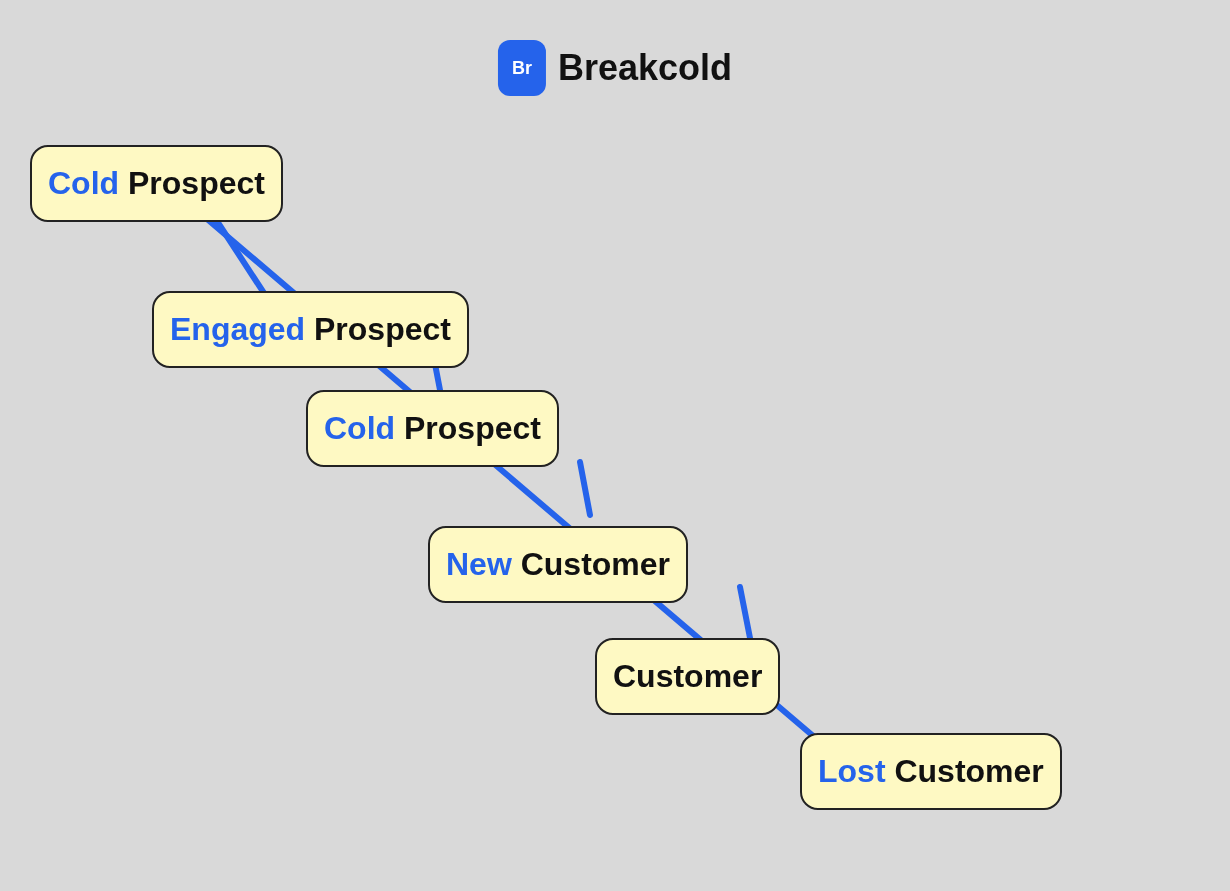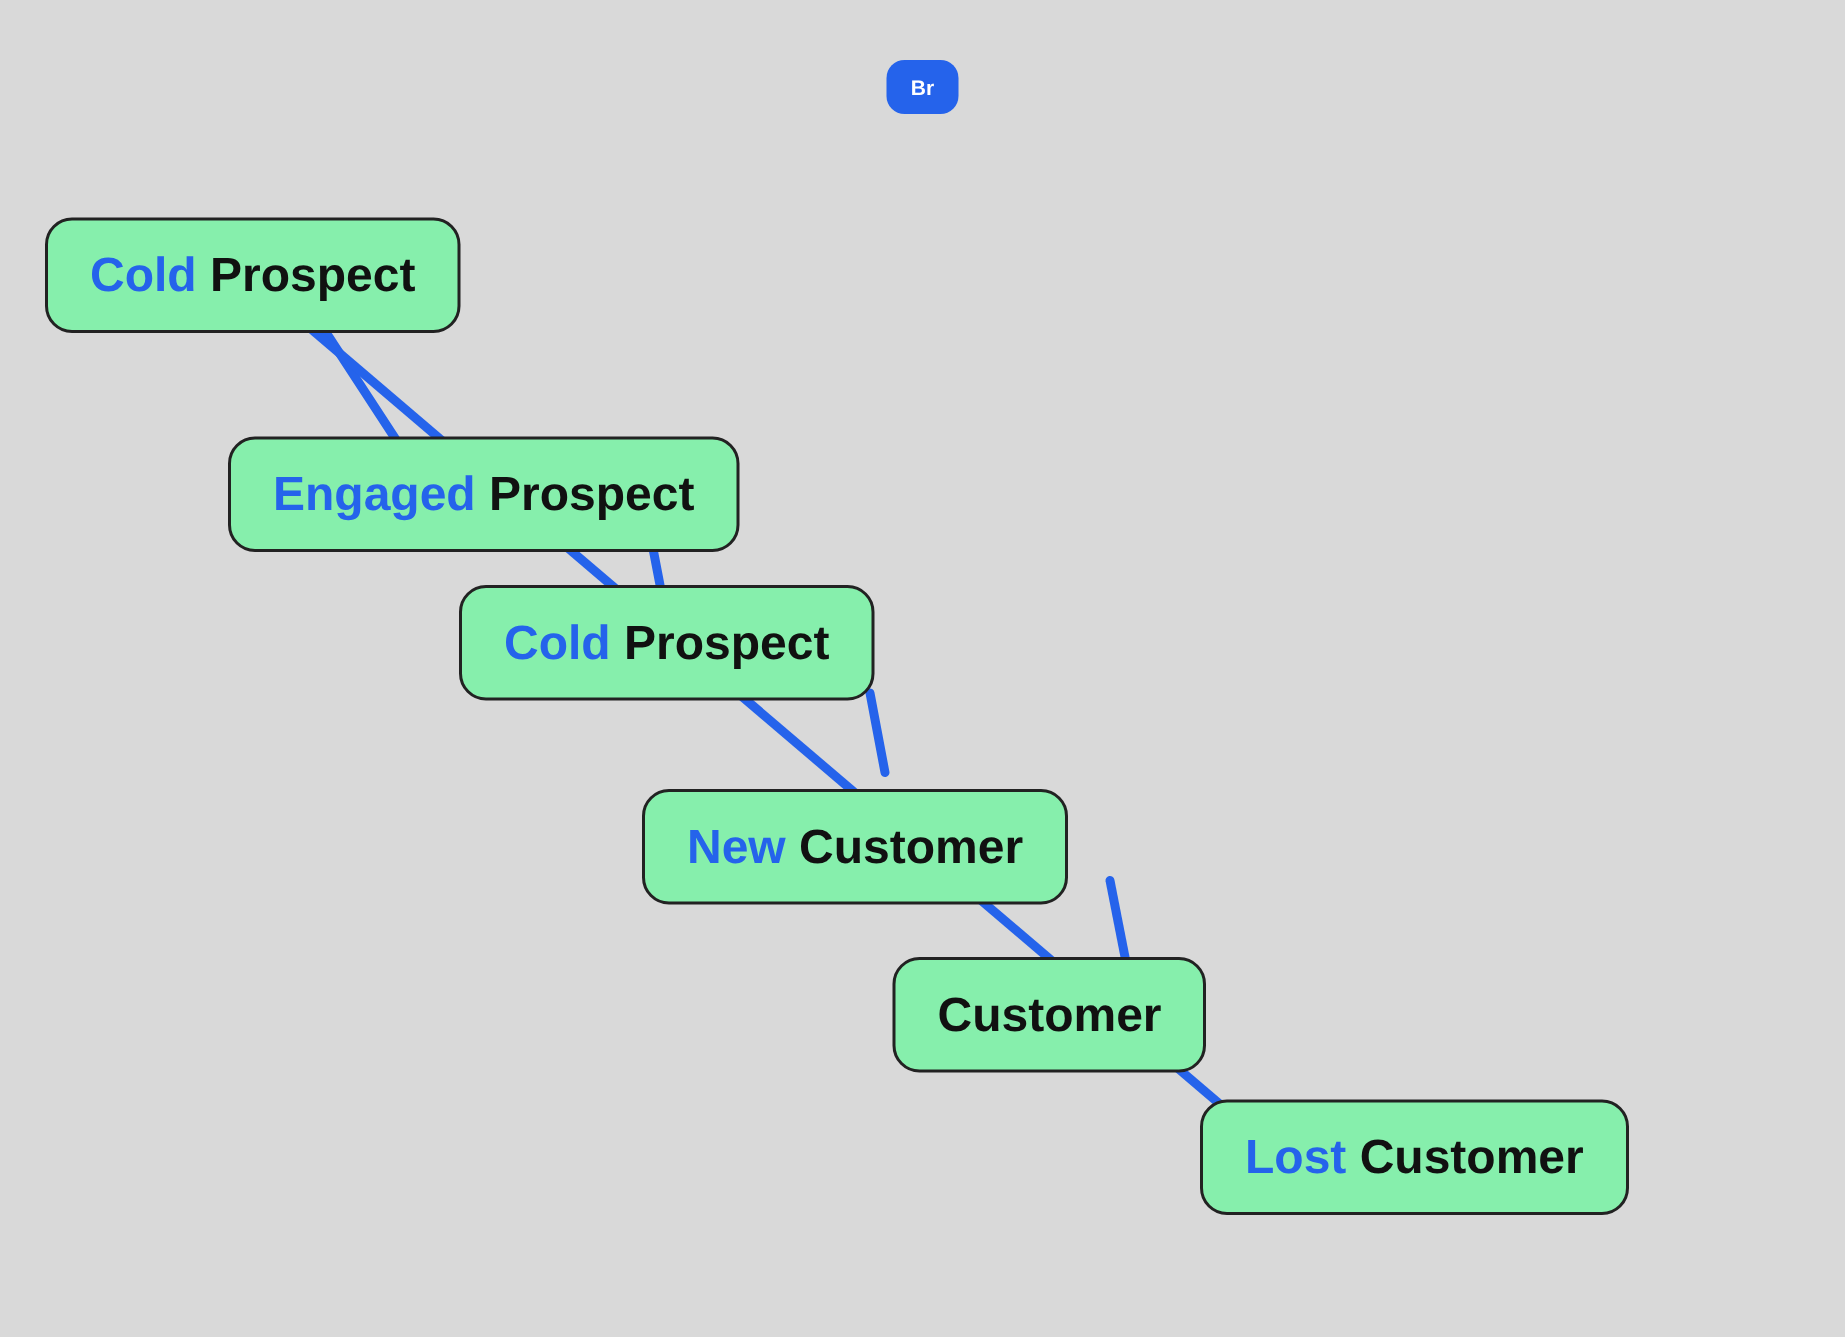--- a/index.html
+++ b/index.html
@@ -18,43 +18,43 @@
       top: 40px;
       left: 50%;
       transform: translateX(-50%);
       display: flex;
       align-items: center;
       gap: 12px;
     }
 
     .logo-icon {
       width: 48px;
-      height: 36px;
+      height: 56px;
       background-color: #2563eb;
       border-radius: 12px;
       display: flex;
       align-items: center;
       justify-content: center;
       color: white;
       font-weight: bold;
-      font-size: 14px;
+      font-size: 18px;
     }
 
     .brand-name {
       font-size: 36px;
       font-weight: 800;
       color: #111;
     }
 
     .stage-box {
       position: absolute;
-      background: #86efac;
+      background: #fef9c3;
       border: 2px solid #222;
       border-radius: 18px;
-      padding: 18px 28px;
+      padding: 18px 16px;
       font-size: 32px;
       font-weight: 700;
       white-space: nowrap;
     }
 
     .stage-box .highlight {
       color: #2563eb;
     }
 
     .stage-box .normal {
@@ -71,20 +71,21 @@
       pointer-events: none;
     }
   </style>
 </head>
 <body>
 
 <div class="header">
   <div class="logo-icon">
     <span>Br</span>
   </div>
+  <span class="brand-name">Breakcold</span>
 </div>
 
 <svg class="lines-svg">
 
   <line x1="213" y1="215" x2="275" y2="310" stroke="#2563eb" stroke-width="6" stroke-linecap="round"></line>
 
   <line x1="430" y1="338" x2="440" y2="390" stroke="#2563eb" stroke-width="6" stroke-linecap="round"></line>
 
   <line x1="580" y1="462" x2="590" y2="515" stroke="#2563eb" stroke-width="6" stroke-linecap="round"></line>
 

